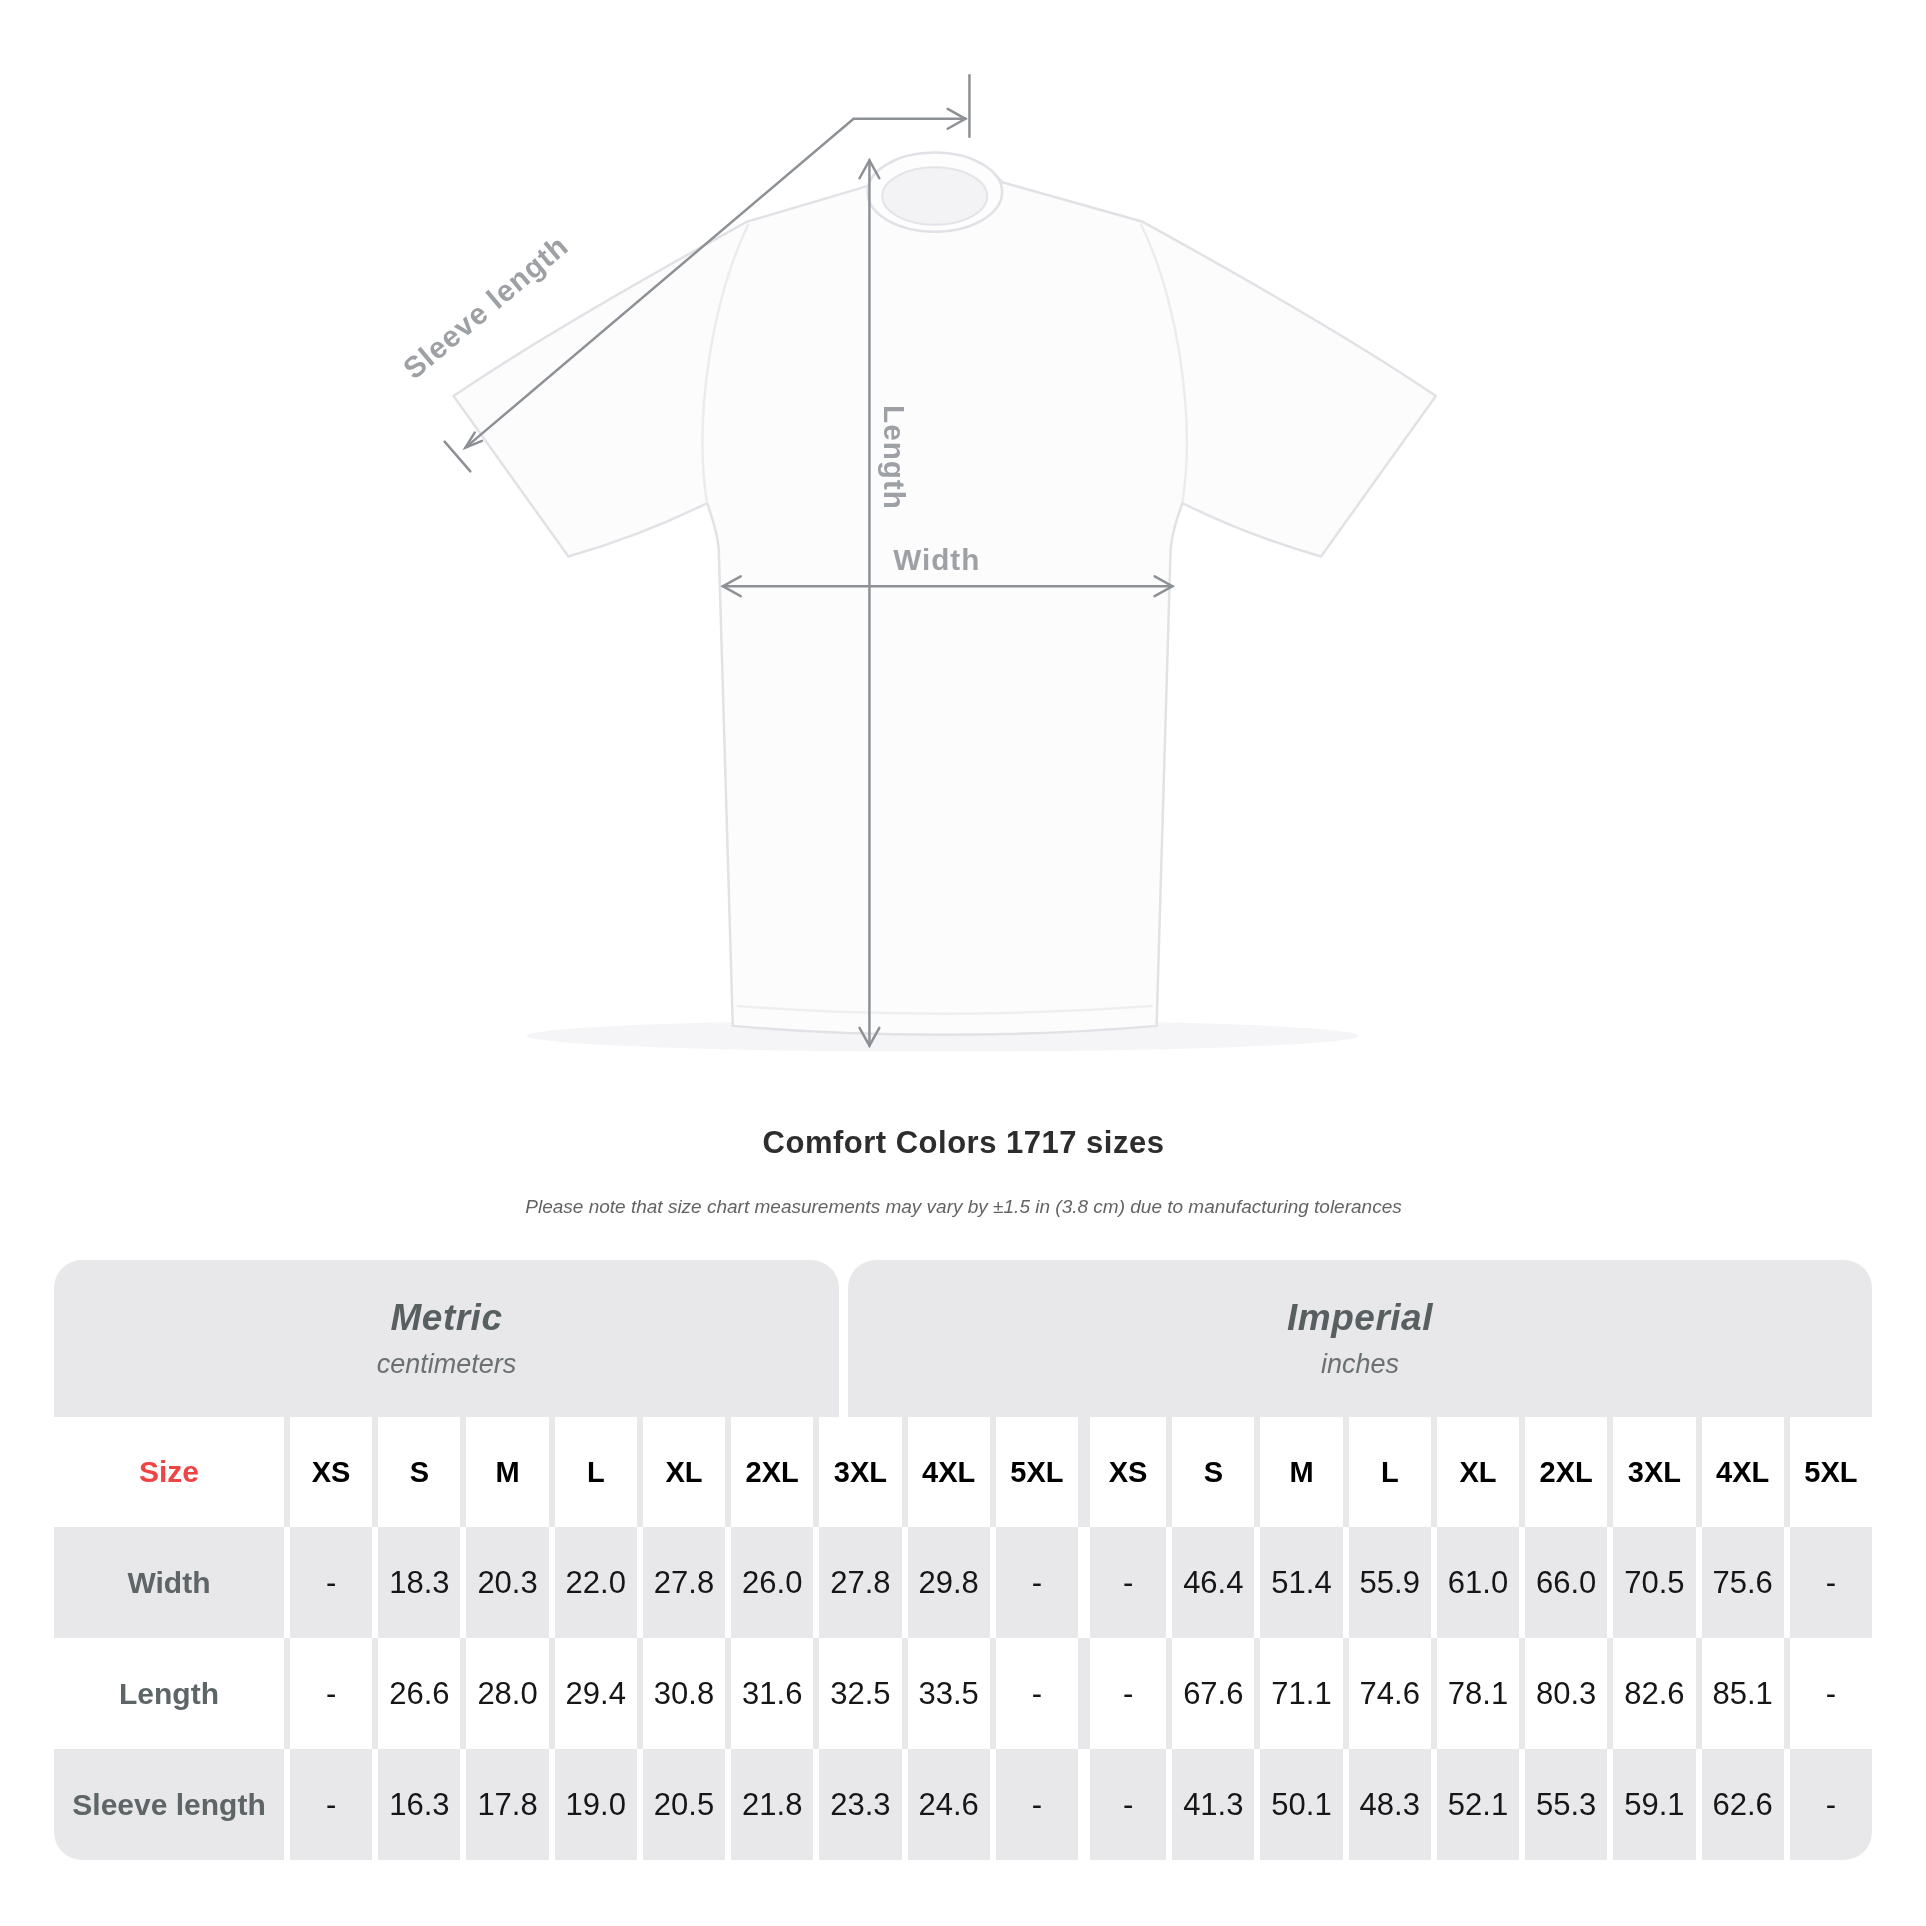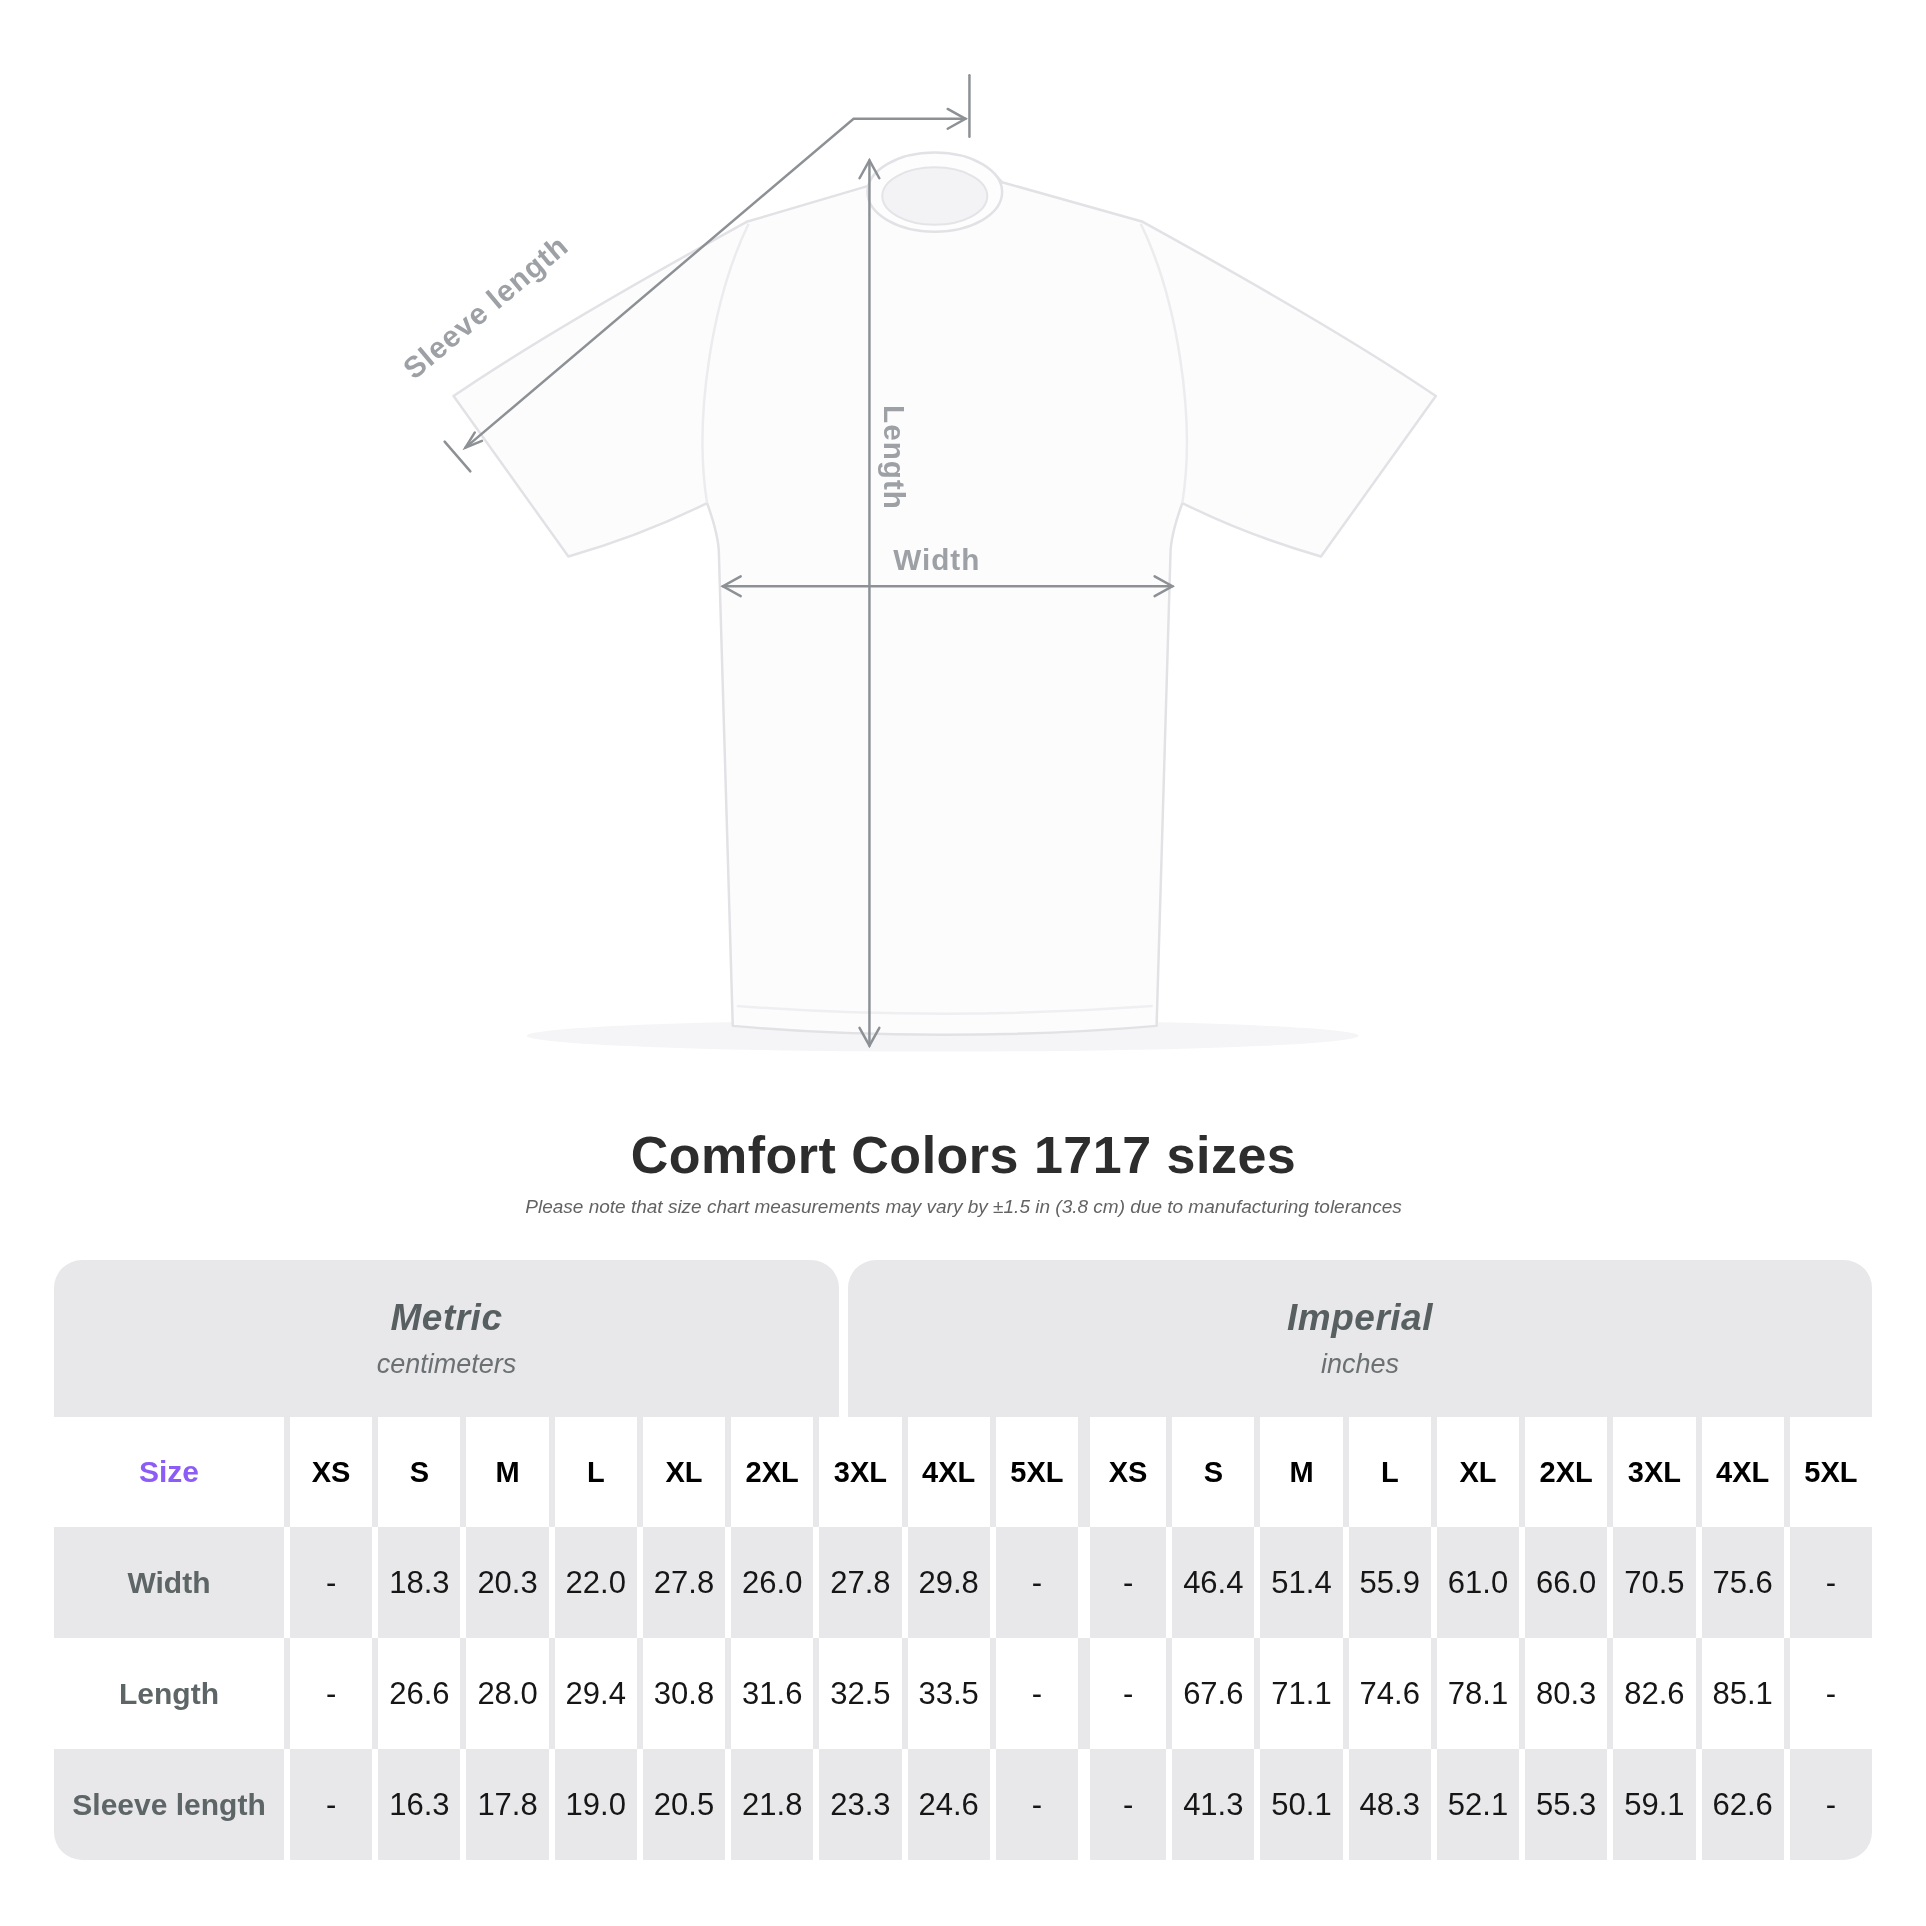--- a/index.html
+++ b/index.html
@@ -6,21 +6,21 @@
   #stage{
     position:relative;width:1927px;height:1927px;background:#ffffff;overflow:hidden;
     font-family:"Liberation Sans","DejaVu Sans",sans-serif;
   }
   
   #diagram{position:absolute;left:0;top:0;}
   .measure-label{font-weight:bold;letter-spacing:1px;}
   
   #title{
     position:absolute;left:0;top:1125px;width:100%;text-align:center;
-    font-size:52px;font-weight:bold;color:#2d2d2d;letter-spacing:0.5px;
+    font-size:31px;font-weight:bold;color:#2d2d2d;letter-spacing:0.5px;
   }
   #note{
     position:absolute;left:0;top:1196px;width:100%;text-align:center;
     font-size:19px;font-style:italic;color:#636363;
   }
   
   #table-wrap{position:absolute;left:54px;top:1260px;width:1818px;}
   #band{display:flex;gap:9px;height:157px;}
   .band-block{
     background:#e8e8ea;border-radius:28px 28px 0 0;
@@ -39,21 +39,21 @@
   }
   table.sizes td:first-child{border-left:none;}
   td.msplit{border-left-width:12px !important;}
   tr.rw td{background:#ffffff;}
   tr.rw td + td{border-left-color:#e8e8ea;}
   tr.rg td{background:#e8e8ea;}
   tr.rg td + td{border-left-color:#ffffff;}
   tr.hdr td{height:110px;font-size:29px;font-weight:bold;color:#000000;}
   tr.data td{height:111px;font-size:31px;color:#161616;}
   tr.data td.rowlabel{font-size:30px;font-weight:bold;color:#5d6566;}
-  tr.hdr td.rowlabel{font-size:30px;font-weight:bold;color:#8b5cf6;}
+  tr.hdr td.rowlabel{font-size:30px;font-weight:bold;color:#ef4444;}
   tr.last td:first-child{border-bottom-left-radius:28px;}
   tr.last td:last-child{border-bottom-right-radius:28px;}
 </style>
 </head>
 <body>
 
 <div id="stage">
 
   <svg id="diagram" width="1927" height="1114" viewBox="0 0 1946 1125">
 

